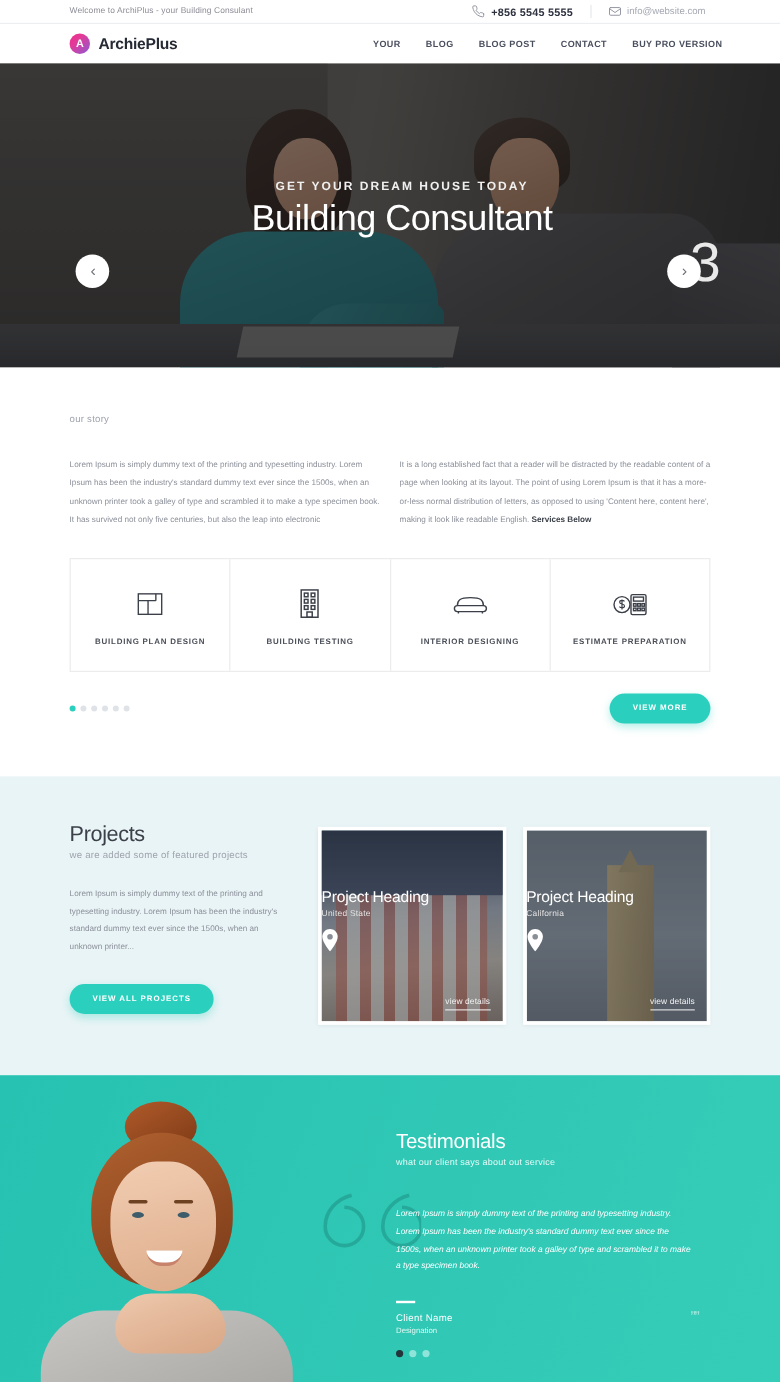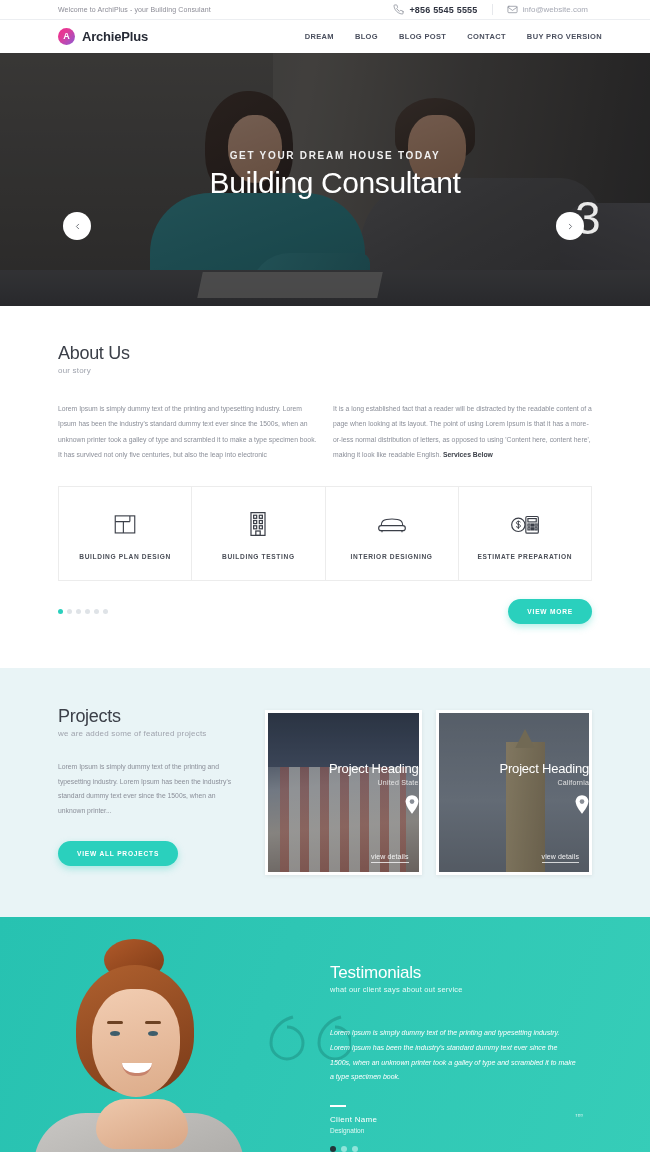--- a/index.html
+++ b/index.html
@@ -231,21 +231,21 @@
     background:linear-gradient(95deg,#b2a079,#8d7c59);
   }
   .card-img.b::after {
     content:""; position:absolute; left:51%; top:10%; width:13%; height:12%;
     background:#9a8a66; transform:skewX(0deg);
     clip-path:polygon(50% 0,100% 100%,0 100%);
   }
   .card-shade { position:absolute; inset:0; background:rgba(35,40,50,.34); }
   .card-body {
     position:absolute; inset:0; display:flex; flex-direction:column;
-    align-items:flex-end; padding-top:48px;
+    align-items:flex-start; padding-top:48px;
   }
   .card-title { font-size:13px; color:#fff; font-weight:normal; letter-spacing:-.2px; }
   .card-loc { font-size:7px; color:#e3e3e3; margin-top:3px; letter-spacing:.2px; }
   .card-pin {
     margin-top:9px; width:14px; height:19px; position:relative;
   }
   .card-pin svg { width:14px; height:19px; display:block; }
   .card-link {
     position:absolute; right:10px; bottom:9px;
     font-size:7px; color:#f2f2f2; text-decoration:none;
@@ -344,21 +344,21 @@
       </div>
     </div>
   </div>
 
   <div class="header">
     <div class="brand">
       <span class="brand-mark">A</span>
       <span class="brand-name">ArchiePlus</span>
     </div>
     <nav class="nav">
-      <a href="#">DREAM</a>
+      <a href="#">YOUR</a>
       <a href="#">BLOG</a>
       <a href="#">BLOG POST</a>
       <a href="#">CONTACT</a>
       <a href="#">BUY PRO VERSION</a>
     </nav>
   </div>
 
   <div class="hero">
     <div class="hero-photo">
       <div class="sky"></div>
@@ -393,21 +393,20 @@
     <div class="hero-arrow right">
       <span>
         <svg viewBox="0 0 24 24" fill="none" stroke="currentColor" stroke-width="2.5" stroke-linecap="round" stroke-linejoin="round">
             <path d="M9 18l6-6-6-6"></path>
           </svg>
       </span>
     </div>
   </div>
 
   <div class="section about">
-    <h2 class="sec-title">About Us</h2>
     <div class="sec-sub">our story</div>
 
     <div class="about-cols">
       <div class="about-col">Lorem Ipsum is simply dummy text of the printing and typesetting industry. Lorem Ipsum has been the industry's standard dummy text ever since the 1500s, when an unknown printer took a galley of type and scrambled it to make a type specimen book. It has survived not only five centuries, but also the leap into electronic</div>
       <div class="about-col"><span>It is a long established fact that a reader will be distracted by the readable content of a page when looking at its layout. The point of using Lorem Ipsum is that it has a more-or-less normal distribution of letters, as opposed to using 'Content here, content here', making it look like readable English. </span><b>Services Below</b></div>
     </div>
 
     <div class="services">
       <div class="svc">
         <div class="svc-ico">

